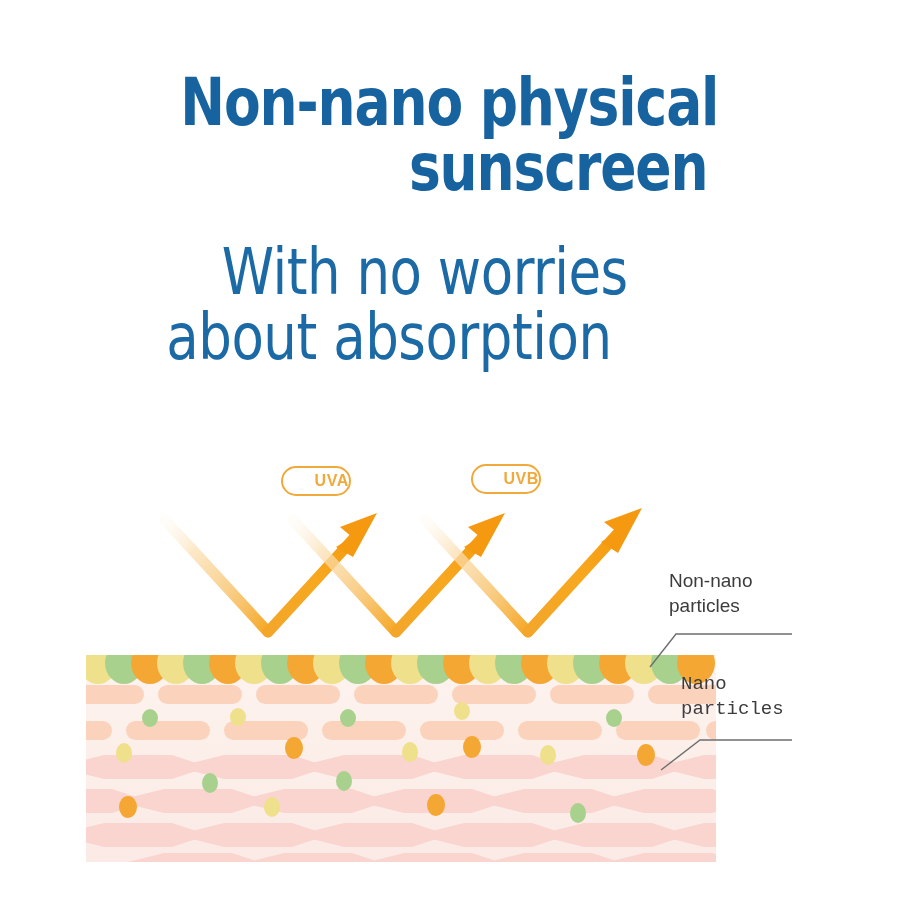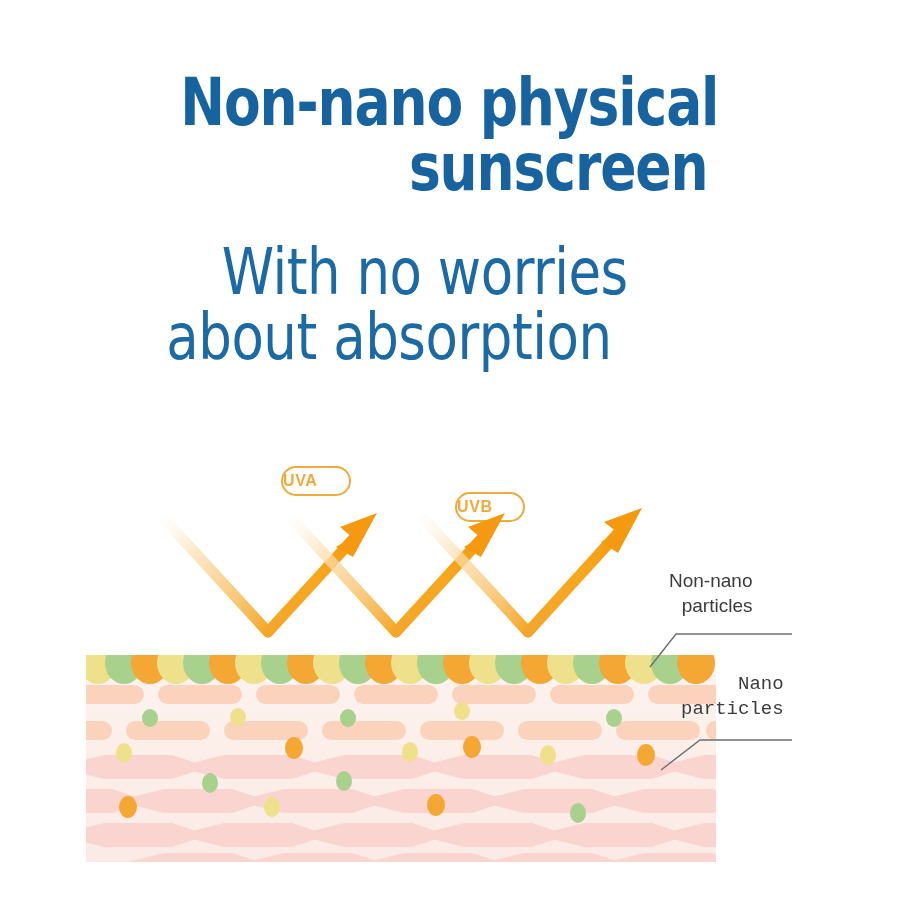--- a/index.html
+++ b/index.html
@@ -55,43 +55,42 @@
   
   .uv-badge{
     position:absolute;
     border:2.5px solid #F0A93B;
     border-radius:999px;
     color:#F0A93B;
     font-weight:700;
     font-size:16px;
     letter-spacing:0.6px;
     font-family:"Liberation Sans", sans-serif;
-    text-align:left;
+    text-align:right;
     line-height:26px;
     height:26px;width:66px;
     background:#ffffff;
   }
   #badge-uva{left:281px;top:466px;}
-  #badge-uvb{left:455px;top:464px;margin-top:28px;}
+  #badge-uvb{left:471px;top:464px;}
 
   
   #rays{position:absolute;left:0;top:0;width:904px;height:903px;}
 
   
   #skin{position:absolute;left:86px;top:655px;width:630px;height:207px;}
 
   
   .callout{
     position:absolute;
     color:#3C3C3C;
     font-family:"Liberation Sans", sans-serif;
     font-size:19px;
     line-height:1.32;
     white-space:nowrap;
-    text-align:right;
   }
   #label-nonnano{left:669px;top:568px;}
   #label-nano{left:681px;top:672px;font-family:Liberation Mono, monospace;}
   .callout span{display:block;}
 </style>
 </head>
 <body>
 
 <div id="stage">
 

